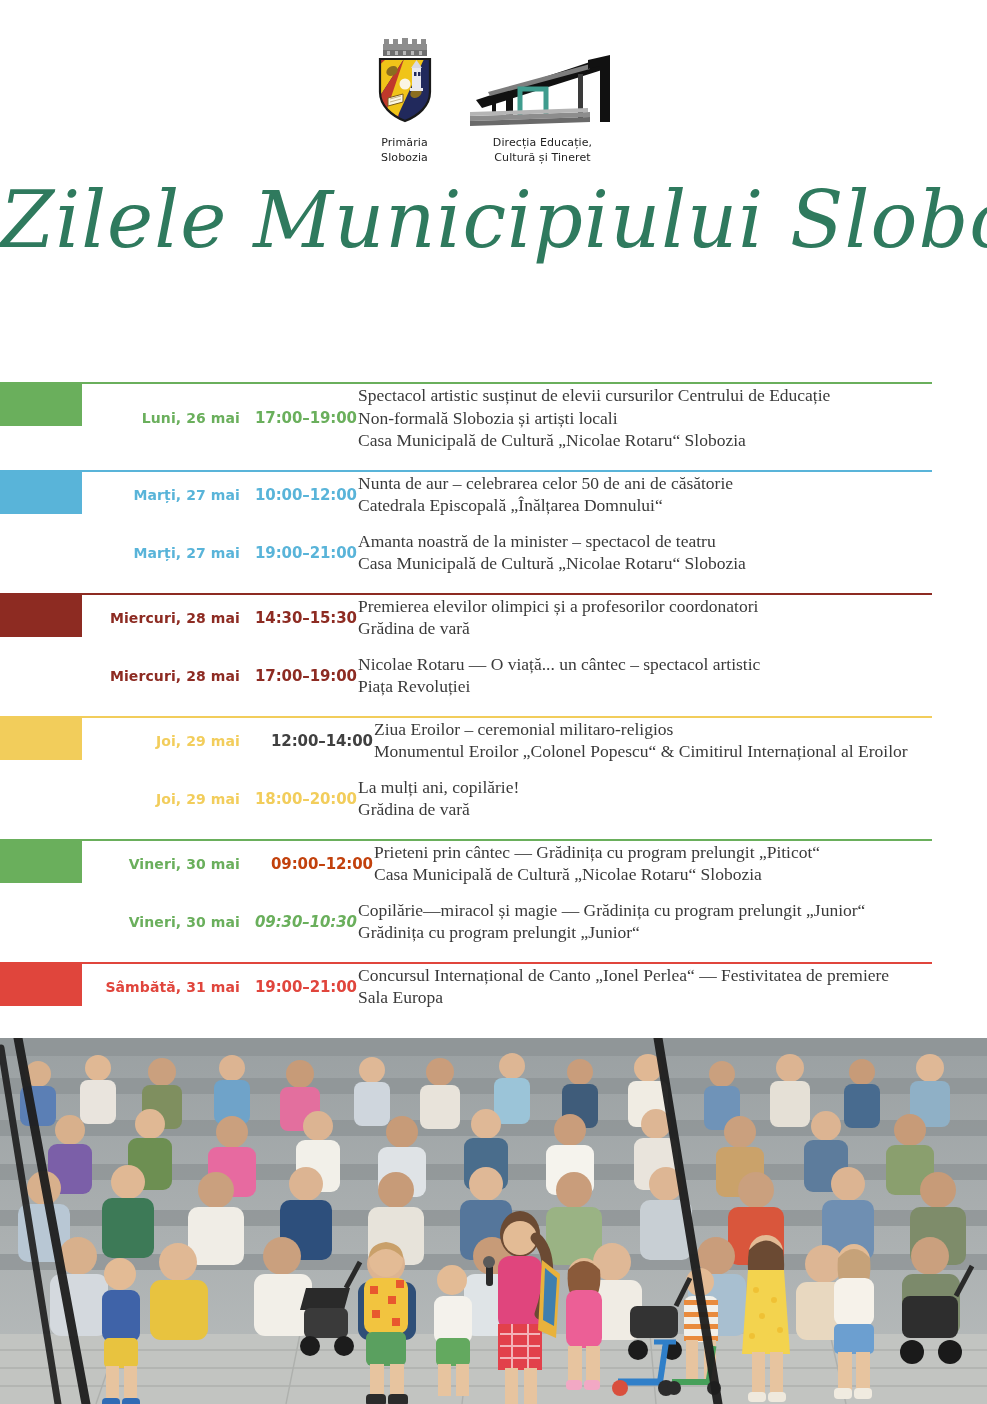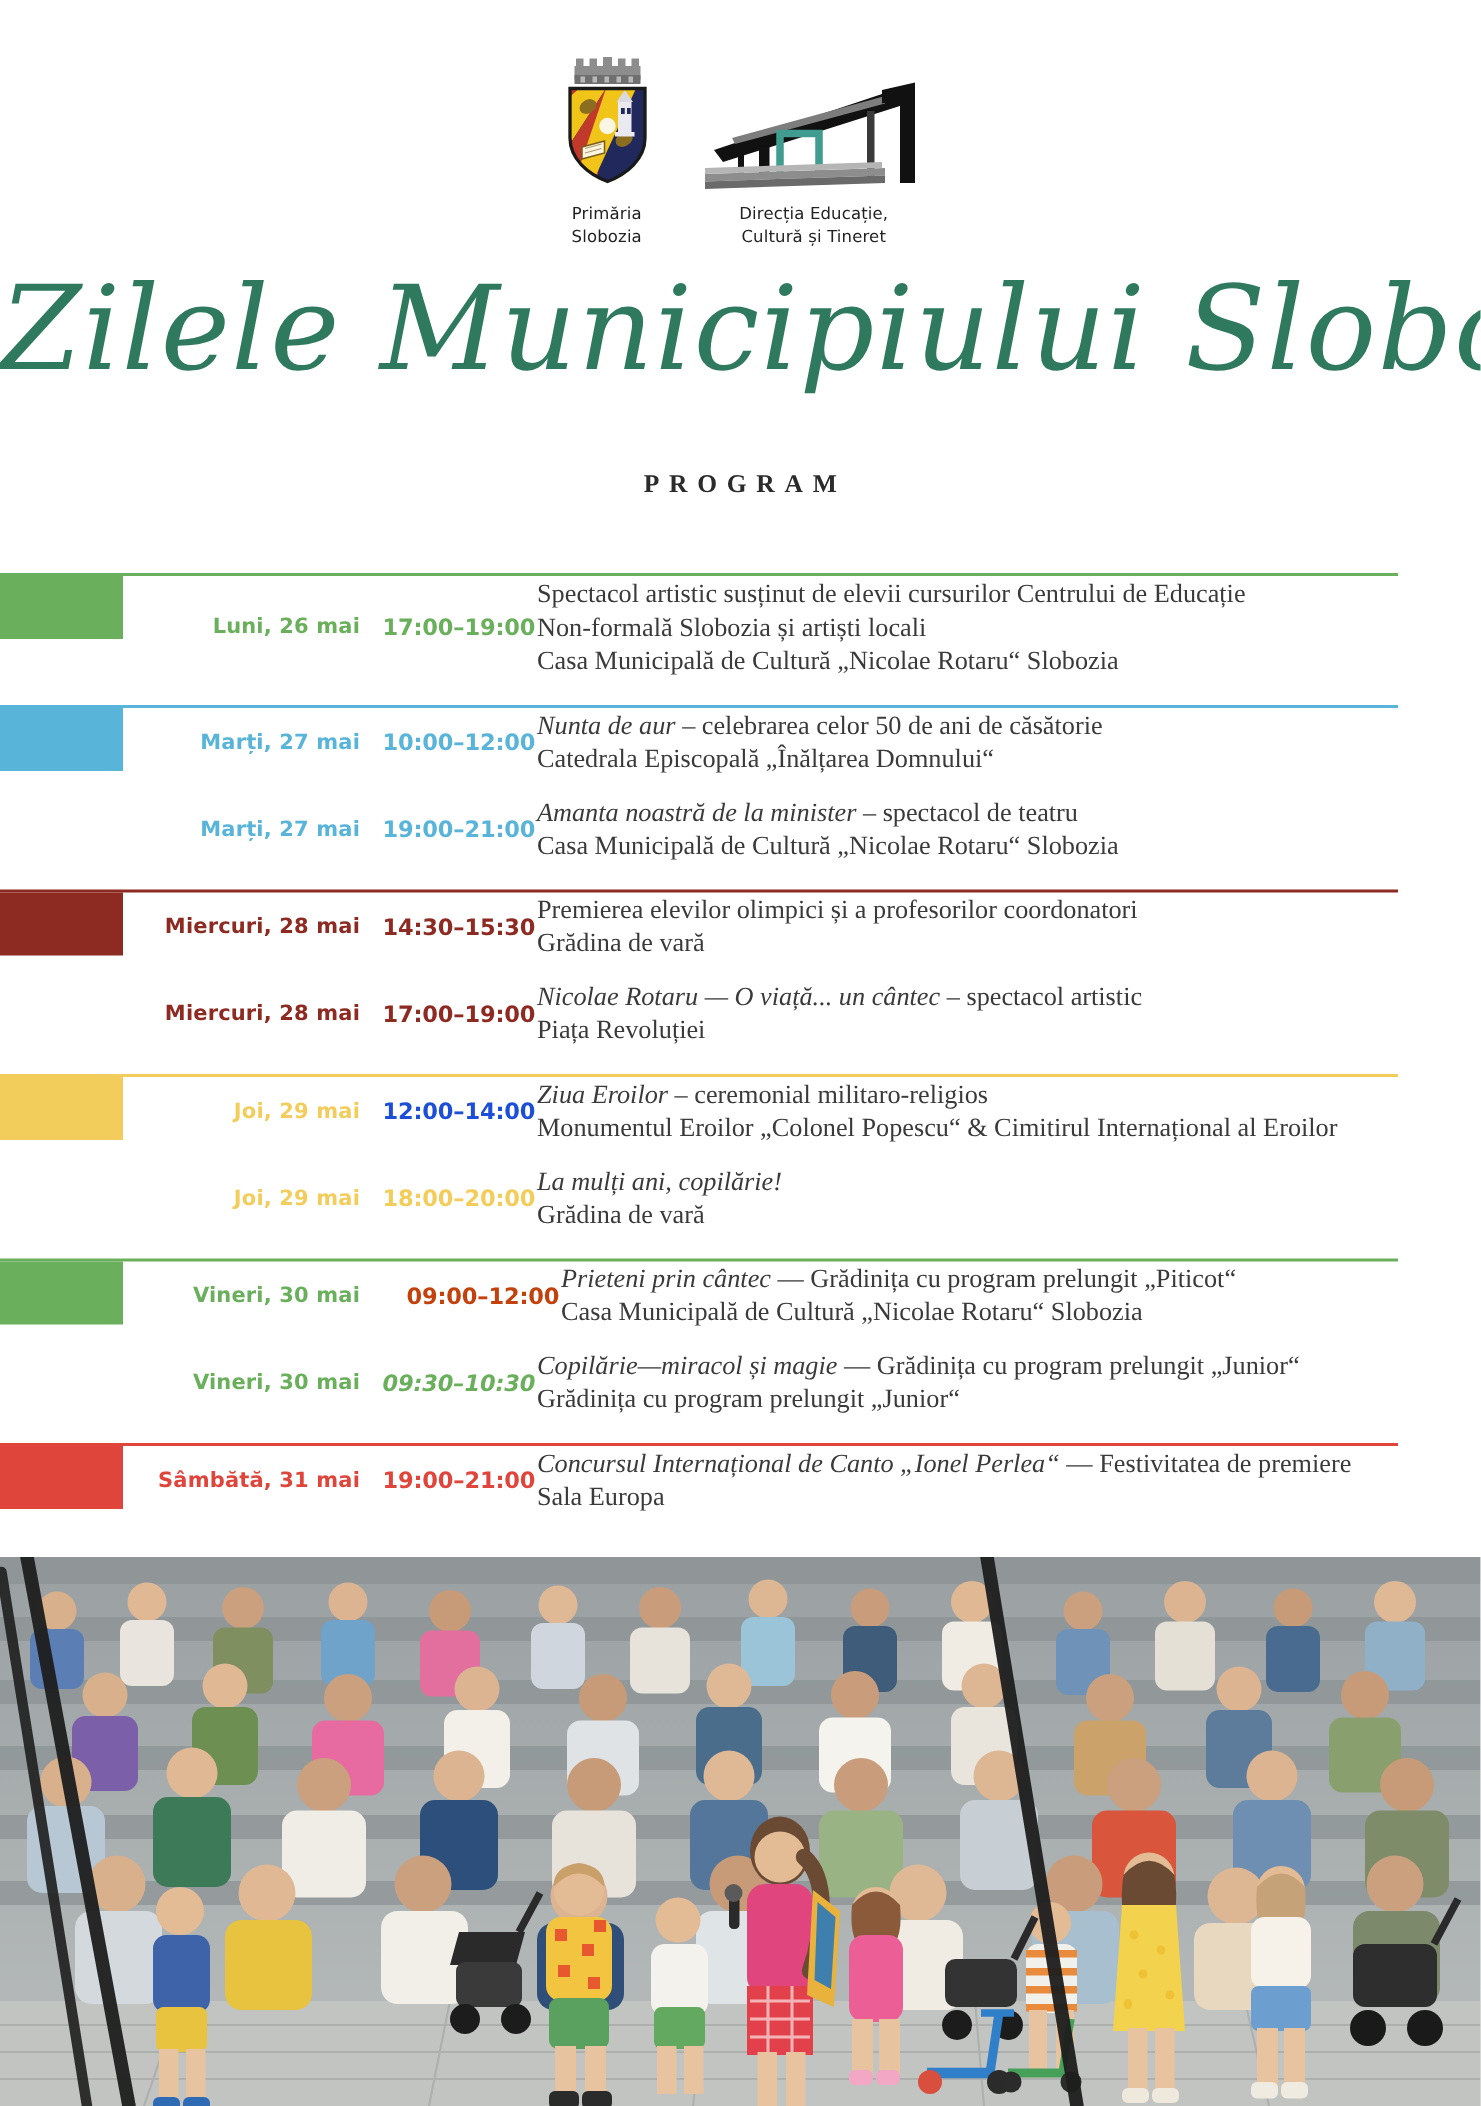--- a/index.html
+++ b/index.html
@@ -156,21 +156,20 @@
   }
   .detail {
     flex: 1 1 auto;
     padding-left: 6px;
     font-family: "Liberation Serif", "DejaVu Serif", serif;
     font-size: 17.5px;
     line-height: 22.5px;
     color: #3a3a3a;
   }
   .detail .ttl {
-    font-style: italic;
   }
   .detail .ln { display: block; }
   .row-gap { height: 18px; }
 </style>
 </head>
 <body>
 
 <div class="page">
 
   <div class="logo-bar">
@@ -265,21 +264,20 @@
       <div class="logo-caption">
         <div>Direcția Educație,</div>
         <div>Cultură și Tineret</div>
       </div>
     </div>
 
   </div>
 
   <div class="title">Zilele Municipiului Slobozia</div>
 
-  <div class="program-label">PROGRAM</div>
 
   <div class="schedule">
       <div class="day-row">
         <div class="rule" style="background: rgb(106, 175, 92);"></div>
         <div class="row-body">
           <div class="swatch" style="background: rgb(106, 175, 92);"></div>
           <div class="entry">
             <div class="day-label" style="color: rgb(106, 175, 92);">Luni, 26 mai</div>
             <div class="time" style="color: rgb(106, 175, 92);">17:00–19:00</div>
             <div class="detail">
@@ -336,21 +334,21 @@
           </div>
         </div>
       </div>
       <div class="row-gap"></div>
       <div class="day-row">
         <div class="rule" style="background: rgb(242, 205, 91);"></div>
         <div class="row-body">
           <div class="swatch" style="background: rgb(242, 205, 91);"></div>
           <div class="entry">
             <div class="day-label" style="color: rgb(242, 205, 91);">Joi, 29 mai</div>
-            <div class="time" style="color: #1d4ed8;">12:00–14:00</div>
+            <div class="time" style="color: #404040; margin-left: 16px;">12:00–14:00</div>
             <div class="detail">
               <span class="ln"><span class="ttl">Ziua Eroilor</span><span> – ceremonial militaro-religios</span></span>
               <span class="ln">Monumentul Eroilor „Colonel Popescu“ &amp; Cimitirul Internațional al Eroilor</span>
             </div>
           </div>
           <div class="entry">
             <div class="day-label" style="color: rgb(242, 205, 91);">Joi, 29 mai</div>
             <div class="time" style="color: rgb(242, 205, 91);">18:00–20:00</div>
             <div class="detail">
               <span class="ln"><span class="ttl">La mulți ani, copilărie!</span></span>

